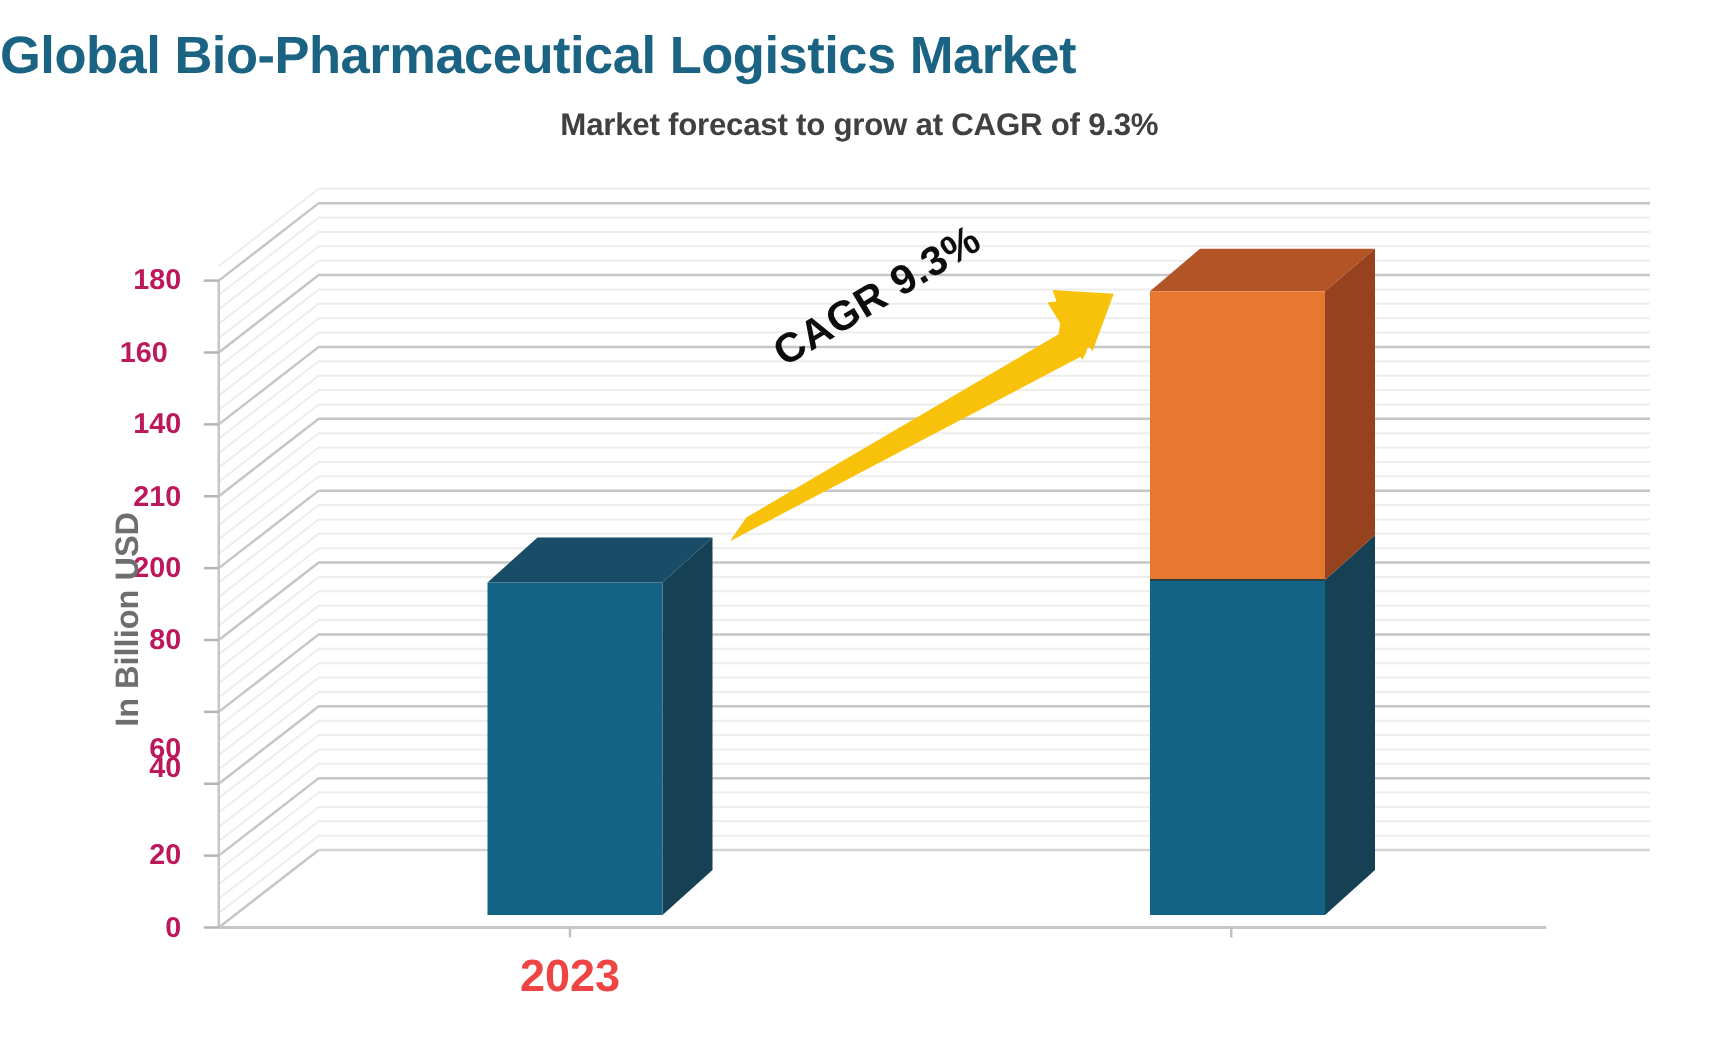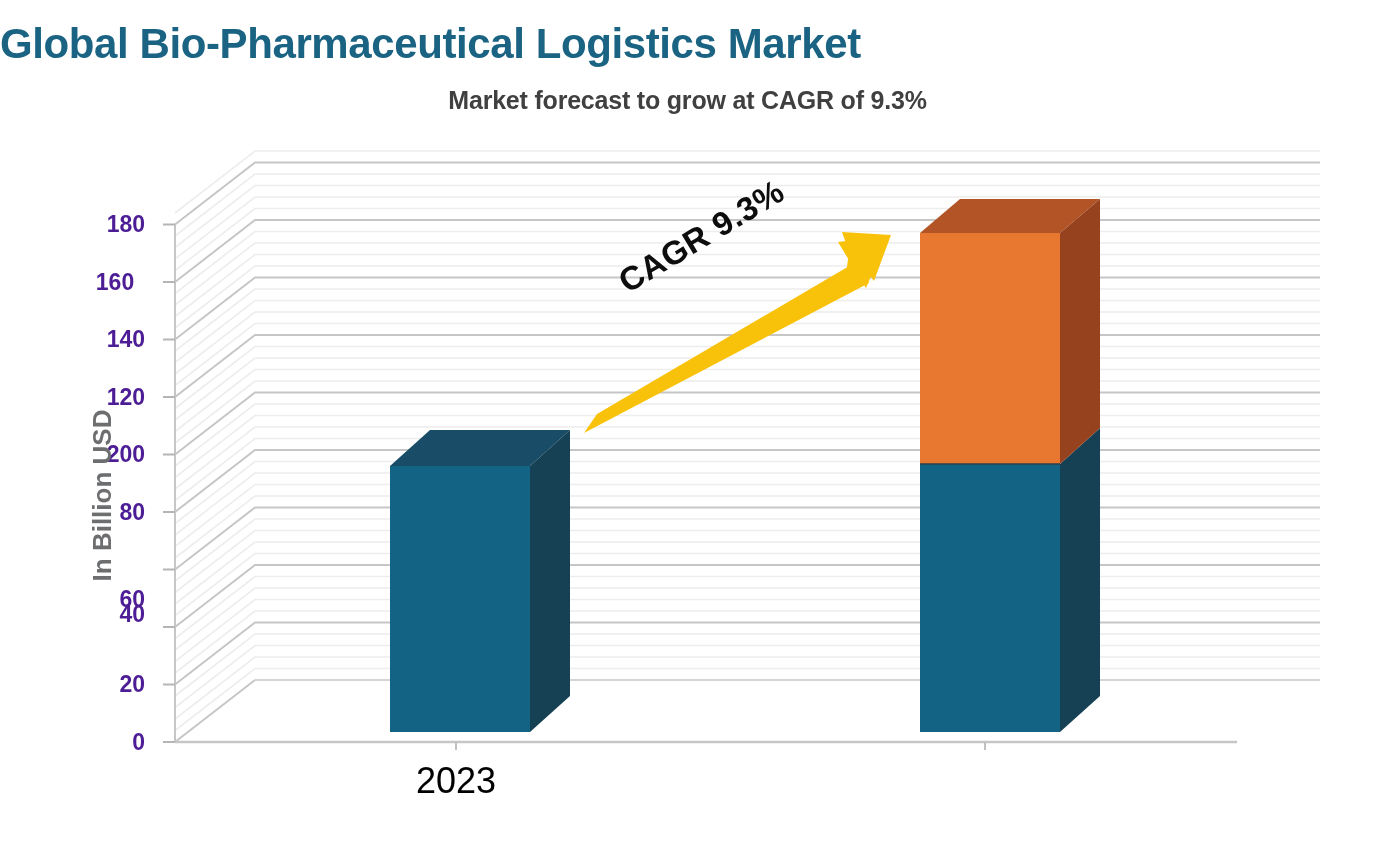--- a/index.html
+++ b/index.html
@@ -59,21 +59,21 @@
     top: 0;
   }
 
   
   .ytick {
     position: absolute;
     text-align: right;
     width: 60px;
     font-size: 23px;
     font-weight: 700;
-    color: #4c1d95;
+    color: #be185d;
     transform: translateY(-50%);
   }
   #ylabel {
     position: absolute;
     left: -28px;
     top: 480px;
     width: 260px;
     text-align: center;
     font-size: 26px;
     font-weight: 700;
@@ -81,22 +81,22 @@
     transform: rotate(-90deg);
     transform-origin: 50% 50%;
     white-space: nowrap;
   }
   .xtick {
     position: absolute;
     top: 760px;
     width: 300px;
     text-align: center;
     font-size: 36px;
-    font-weight: 400;
-    color: #000000;
+    font-weight: 700;
+    color: #ef4444;
   }
 
   
   #cagr-label {
     position: absolute;
     left: 612px;
     top: 268px;
     font-size: 33px;
     font-weight: 600;
     color: #0d0d0d;
@@ -238,21 +238,21 @@
         <polygon points="888,236 838,242 866,288" fill="#f9c20a"></polygon>
       </g>
     </svg>
 
     <div class="ytick" style="left:85px; top:742px;">0</div>
     <div class="ytick" style="left:85px; top:684px;">20</div>
     <div class="ytick" style="left:85px; top:614px;">40</div>
     <div class="ytick" style="left:85px; top:599px;">60</div>
     <div class="ytick" style="left:85px; top:512px;">80</div>
     <div class="ytick" style="left:85px; top:454px;">200</div>
-    <div class="ytick" style="left:85px; top:397px;">120</div>
+    <div class="ytick" style="left:85px; top:397px;">210</div>
     <div class="ytick" style="left:85px; top:339px;">140</div>
     <div class="ytick" style="left:85px; top:282px;text-align:center;">160</div>
     <div class="ytick" style="left:85px; top:224px;">180</div>
 
     <div id="ylabel">In Billion USD</div>
 
     <div class="xtick" style="left:306px;">2023</div>
 
     <div id="cagr-label">CAGR 9.3%</div>
 

